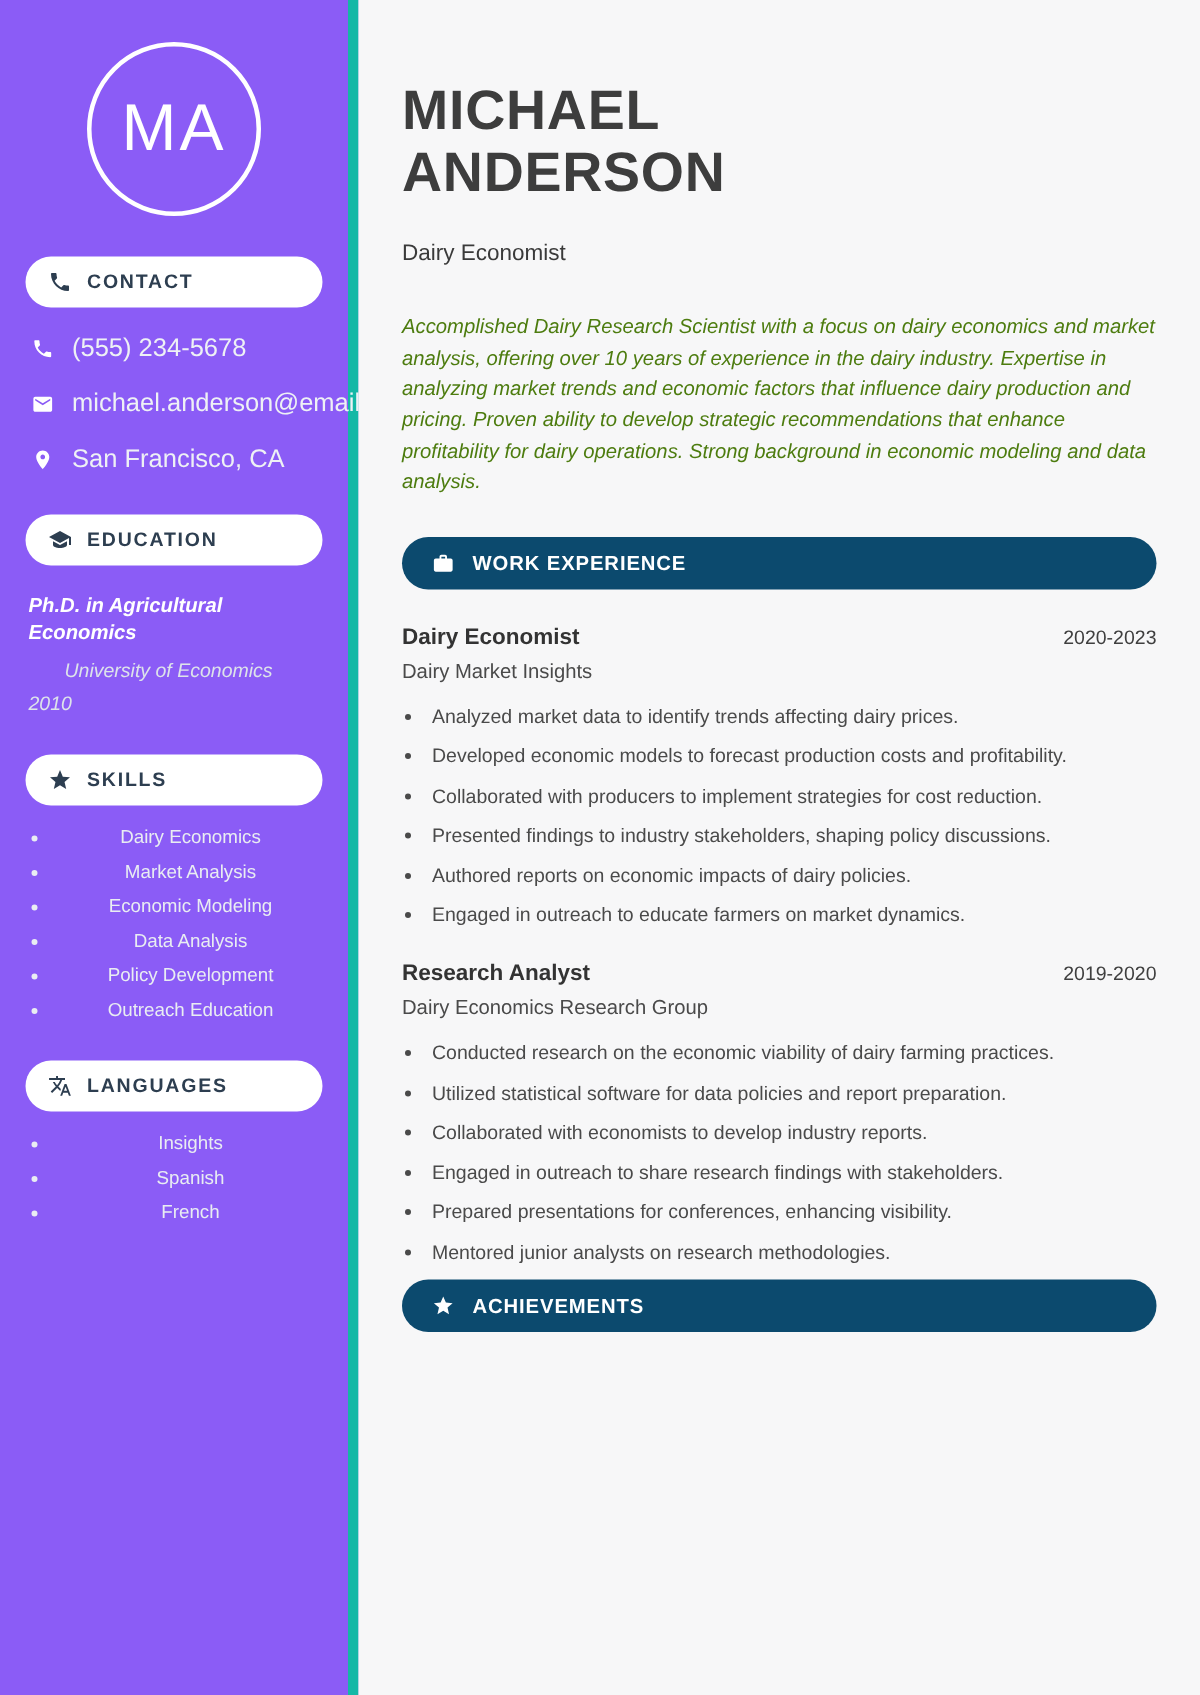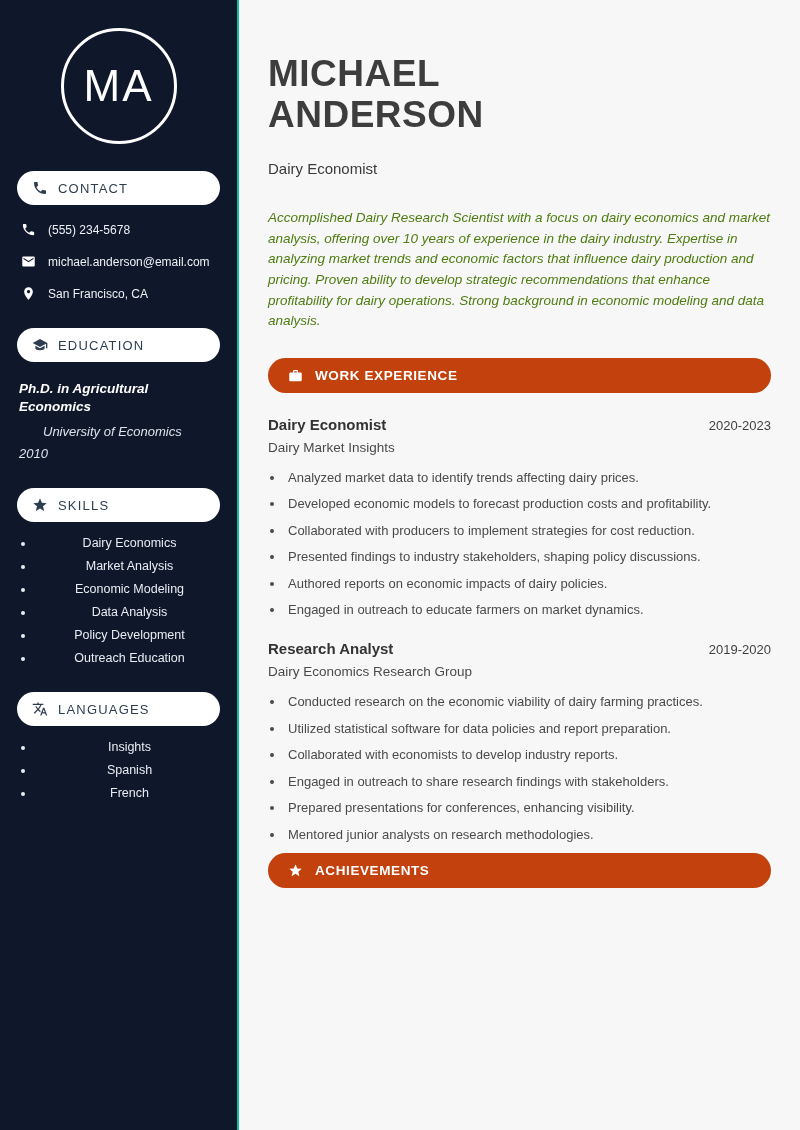--- a/index.html
+++ b/index.html
@@ -10,22 +10,22 @@
     font-family: "Liberation Sans", sans-serif;
     display: flex;
     background: #f7f7f8;
     overflow: hidden;
   }
 
   
   .sidebar {
     width: 239px;
     min-width: 239px;
-    background: #0f172a;
-    border-right: 2px solid #14b8a6;
+    background: #8b5cf6;
+    border-right: 7px solid #14b8a6;
     color: #e9edf2;
     padding: 28px 17px 20px 17px;
   }
   .avatar {
     width: 116px; height: 116px;
     margin: 0 auto;
     border: 3px solid #ffffff;
     border-radius: 50%;
     display: flex; align-items: center; justify-content: center;
   }
@@ -34,30 +34,30 @@
     font-weight: 500;
     color: #ffffff;
     letter-spacing: 2px;
   }
   .side-pill {
     margin-top: 27px;
     background: #ffffff;
     color: #2d3e50;
     border-radius: 18px;
     padding: 9px 15px;
-    display: flex; align-items: flex-end; gap: 10px;
+    display: flex; align-items: flex-start; gap: 10px;
     font-size: 13px;
-    font-weight: normal;
+    font-weight: bold;
     letter-spacing: 1.2px;
   }
   .side-pill svg { width: 16px; height: 16px; fill: #2d3e50; flex: none; }
   .contact-row {
     display: flex; align-items: center; gap: 12px;
     margin: 17px 2px 0 4px;
-    font-size: 12px;
+    font-size: 17px;
     color: #eef1f5;
   }
   .contact-row svg { width: 15px; height: 15px; fill: #ffffff; flex: none; }
   .edu-block { margin: 18px 2px 0 2px; font-style: italic; }
   .edu-degree { font-size: 13.5px; font-weight: bold; color: #ffffff; line-height: 1.35; }
   .edu-school { font-size: 13px; margin-top: 8px; color: #dde3ea; margin-left: 24px; }
   .edu-year   { font-size: 13px; margin-top: 7px; color: #dde3ea; }
   ul.side-list {
     margin: 14px 0 0 0;
     padding: 0 0 0 18px;
@@ -87,21 +87,21 @@
   .summary {
     margin-top: 31px;
     font-size: 13.5px;
     color: #4d7c0f;
     line-height: 1.52;
     max-width: 508px;
     font-style: italic;
   }
   .banner {
     margin-top: 26px;
-    background: #c2410c;
+    background: #0c4a6e;
     color: #ffffff;
     border-radius: 18px;
     padding: 10px 20px;
     display: flex; align-items: center; gap: 12px;
     font-size: 13.5px;
     font-weight: bold;
     letter-spacing: 0.6px;
   }
   .banner svg { width: 15px; height: 15px; fill: #ffffff; flex: none; }
   .job-header {

